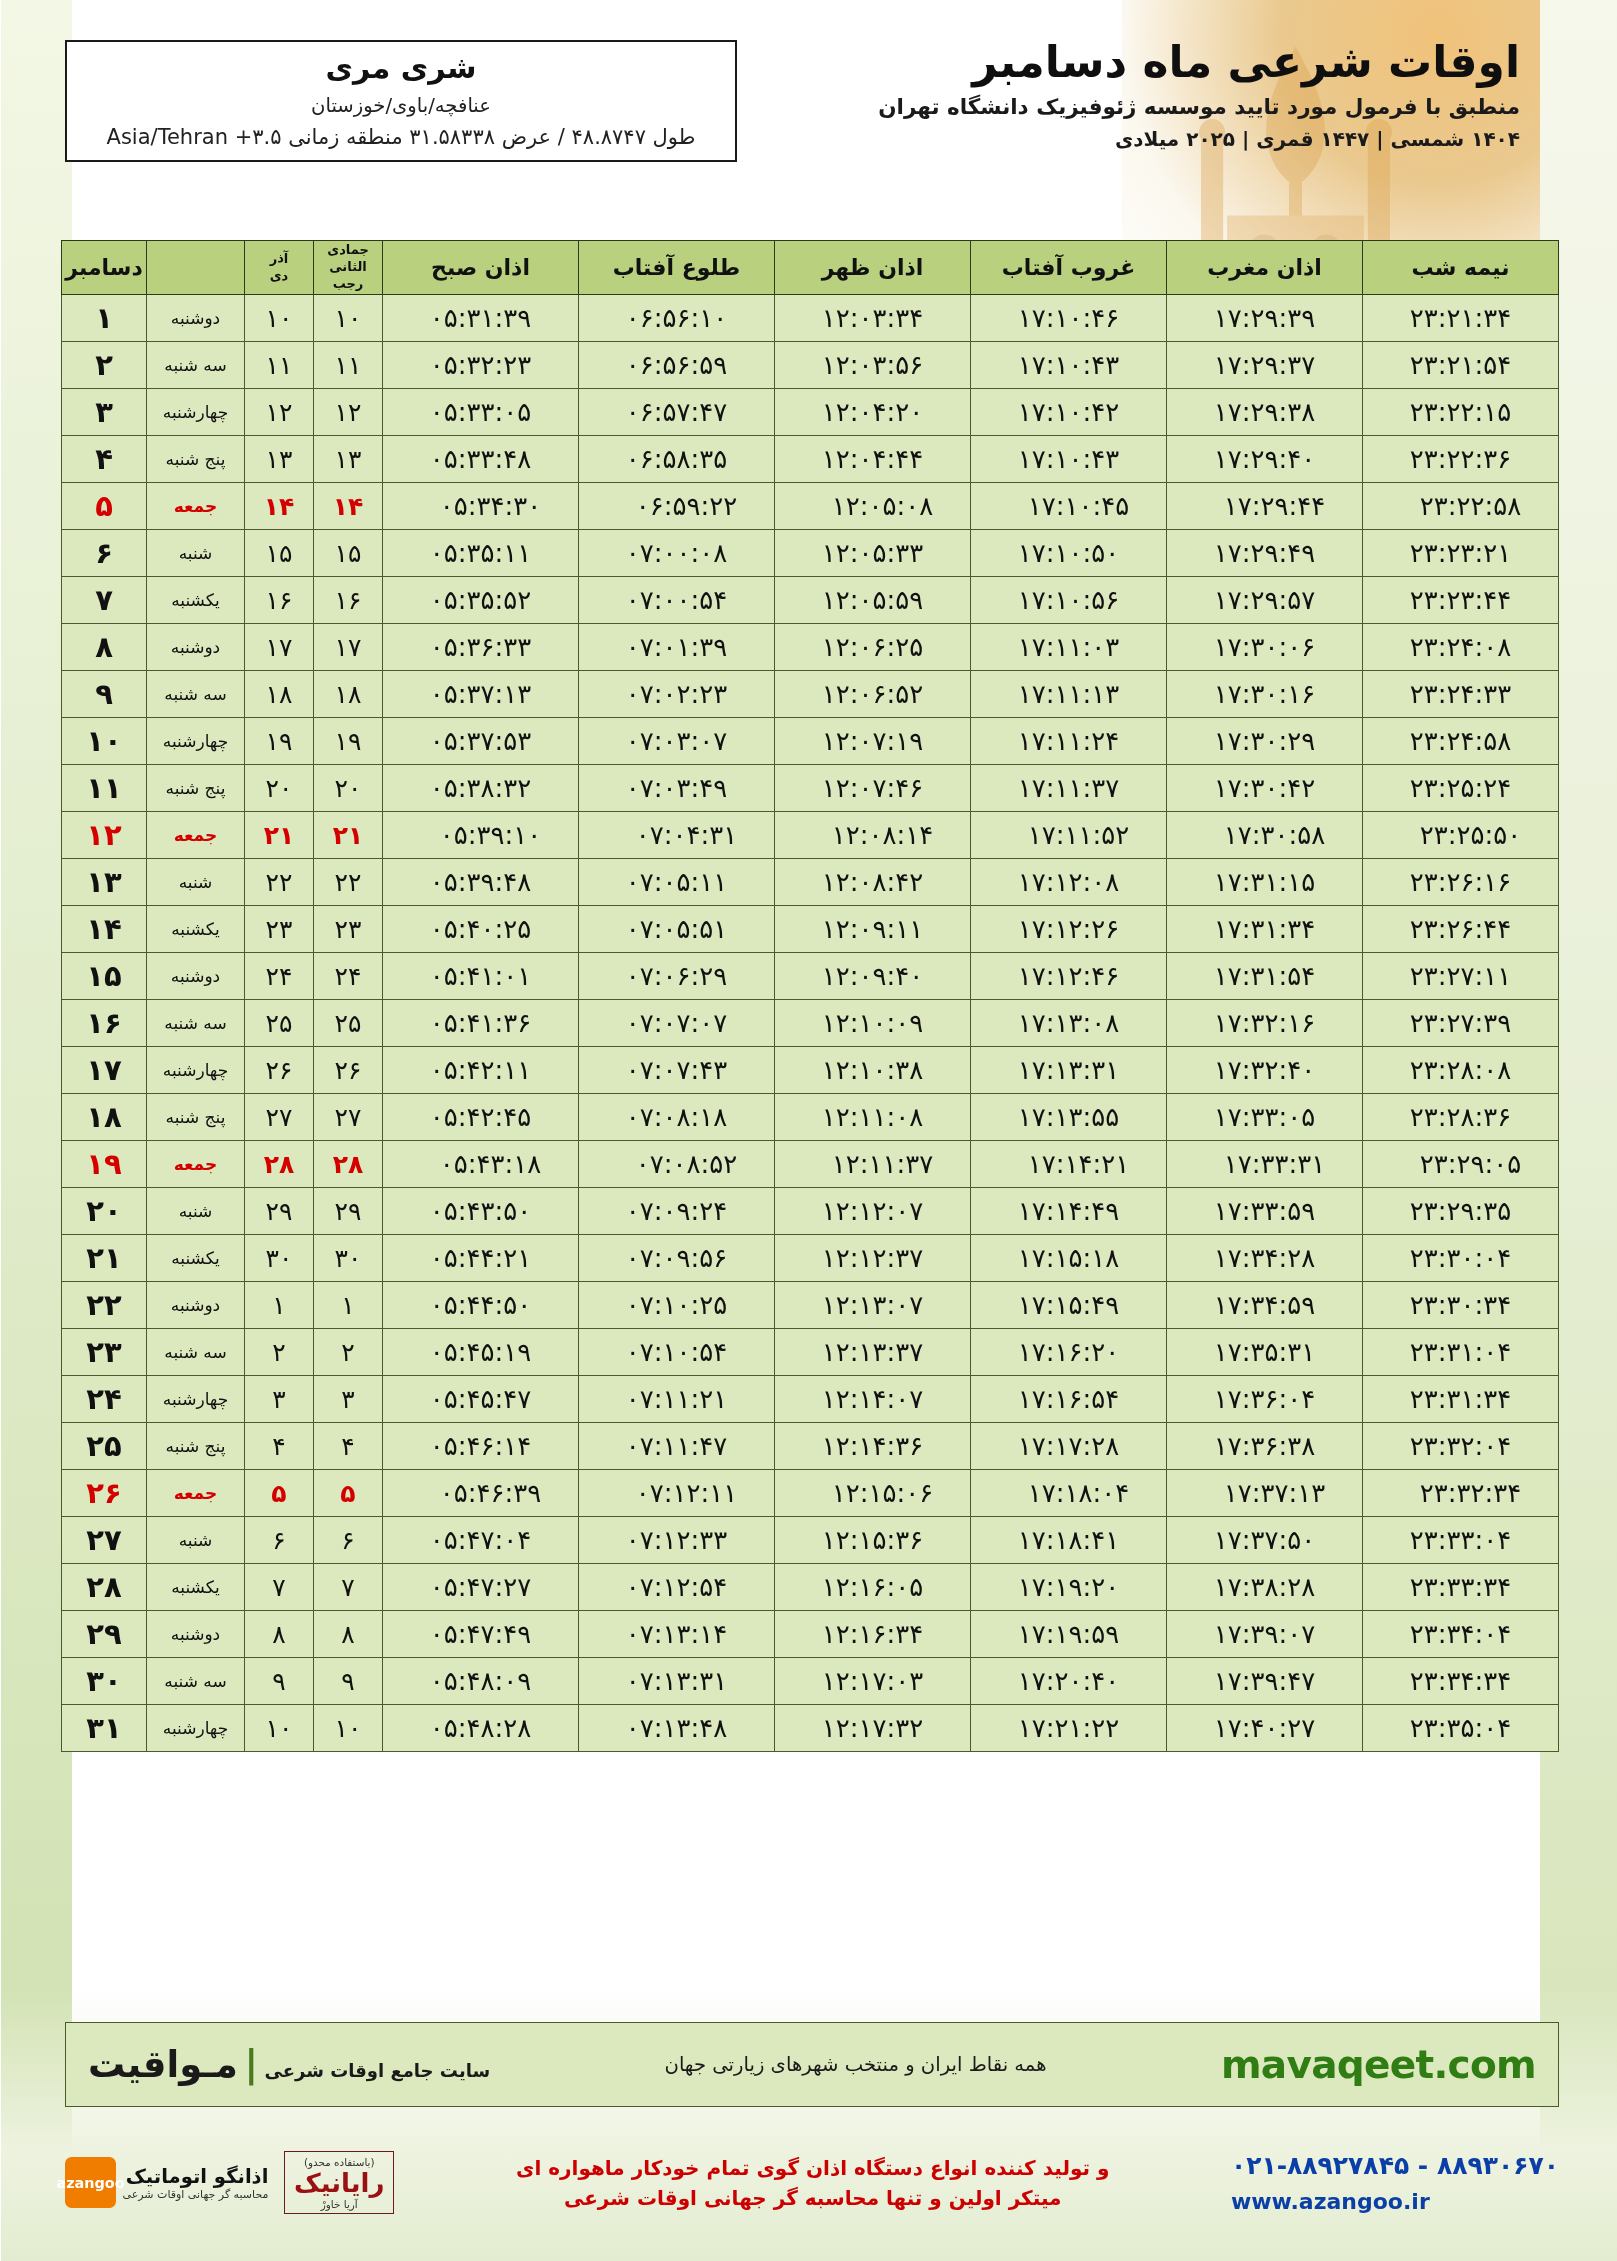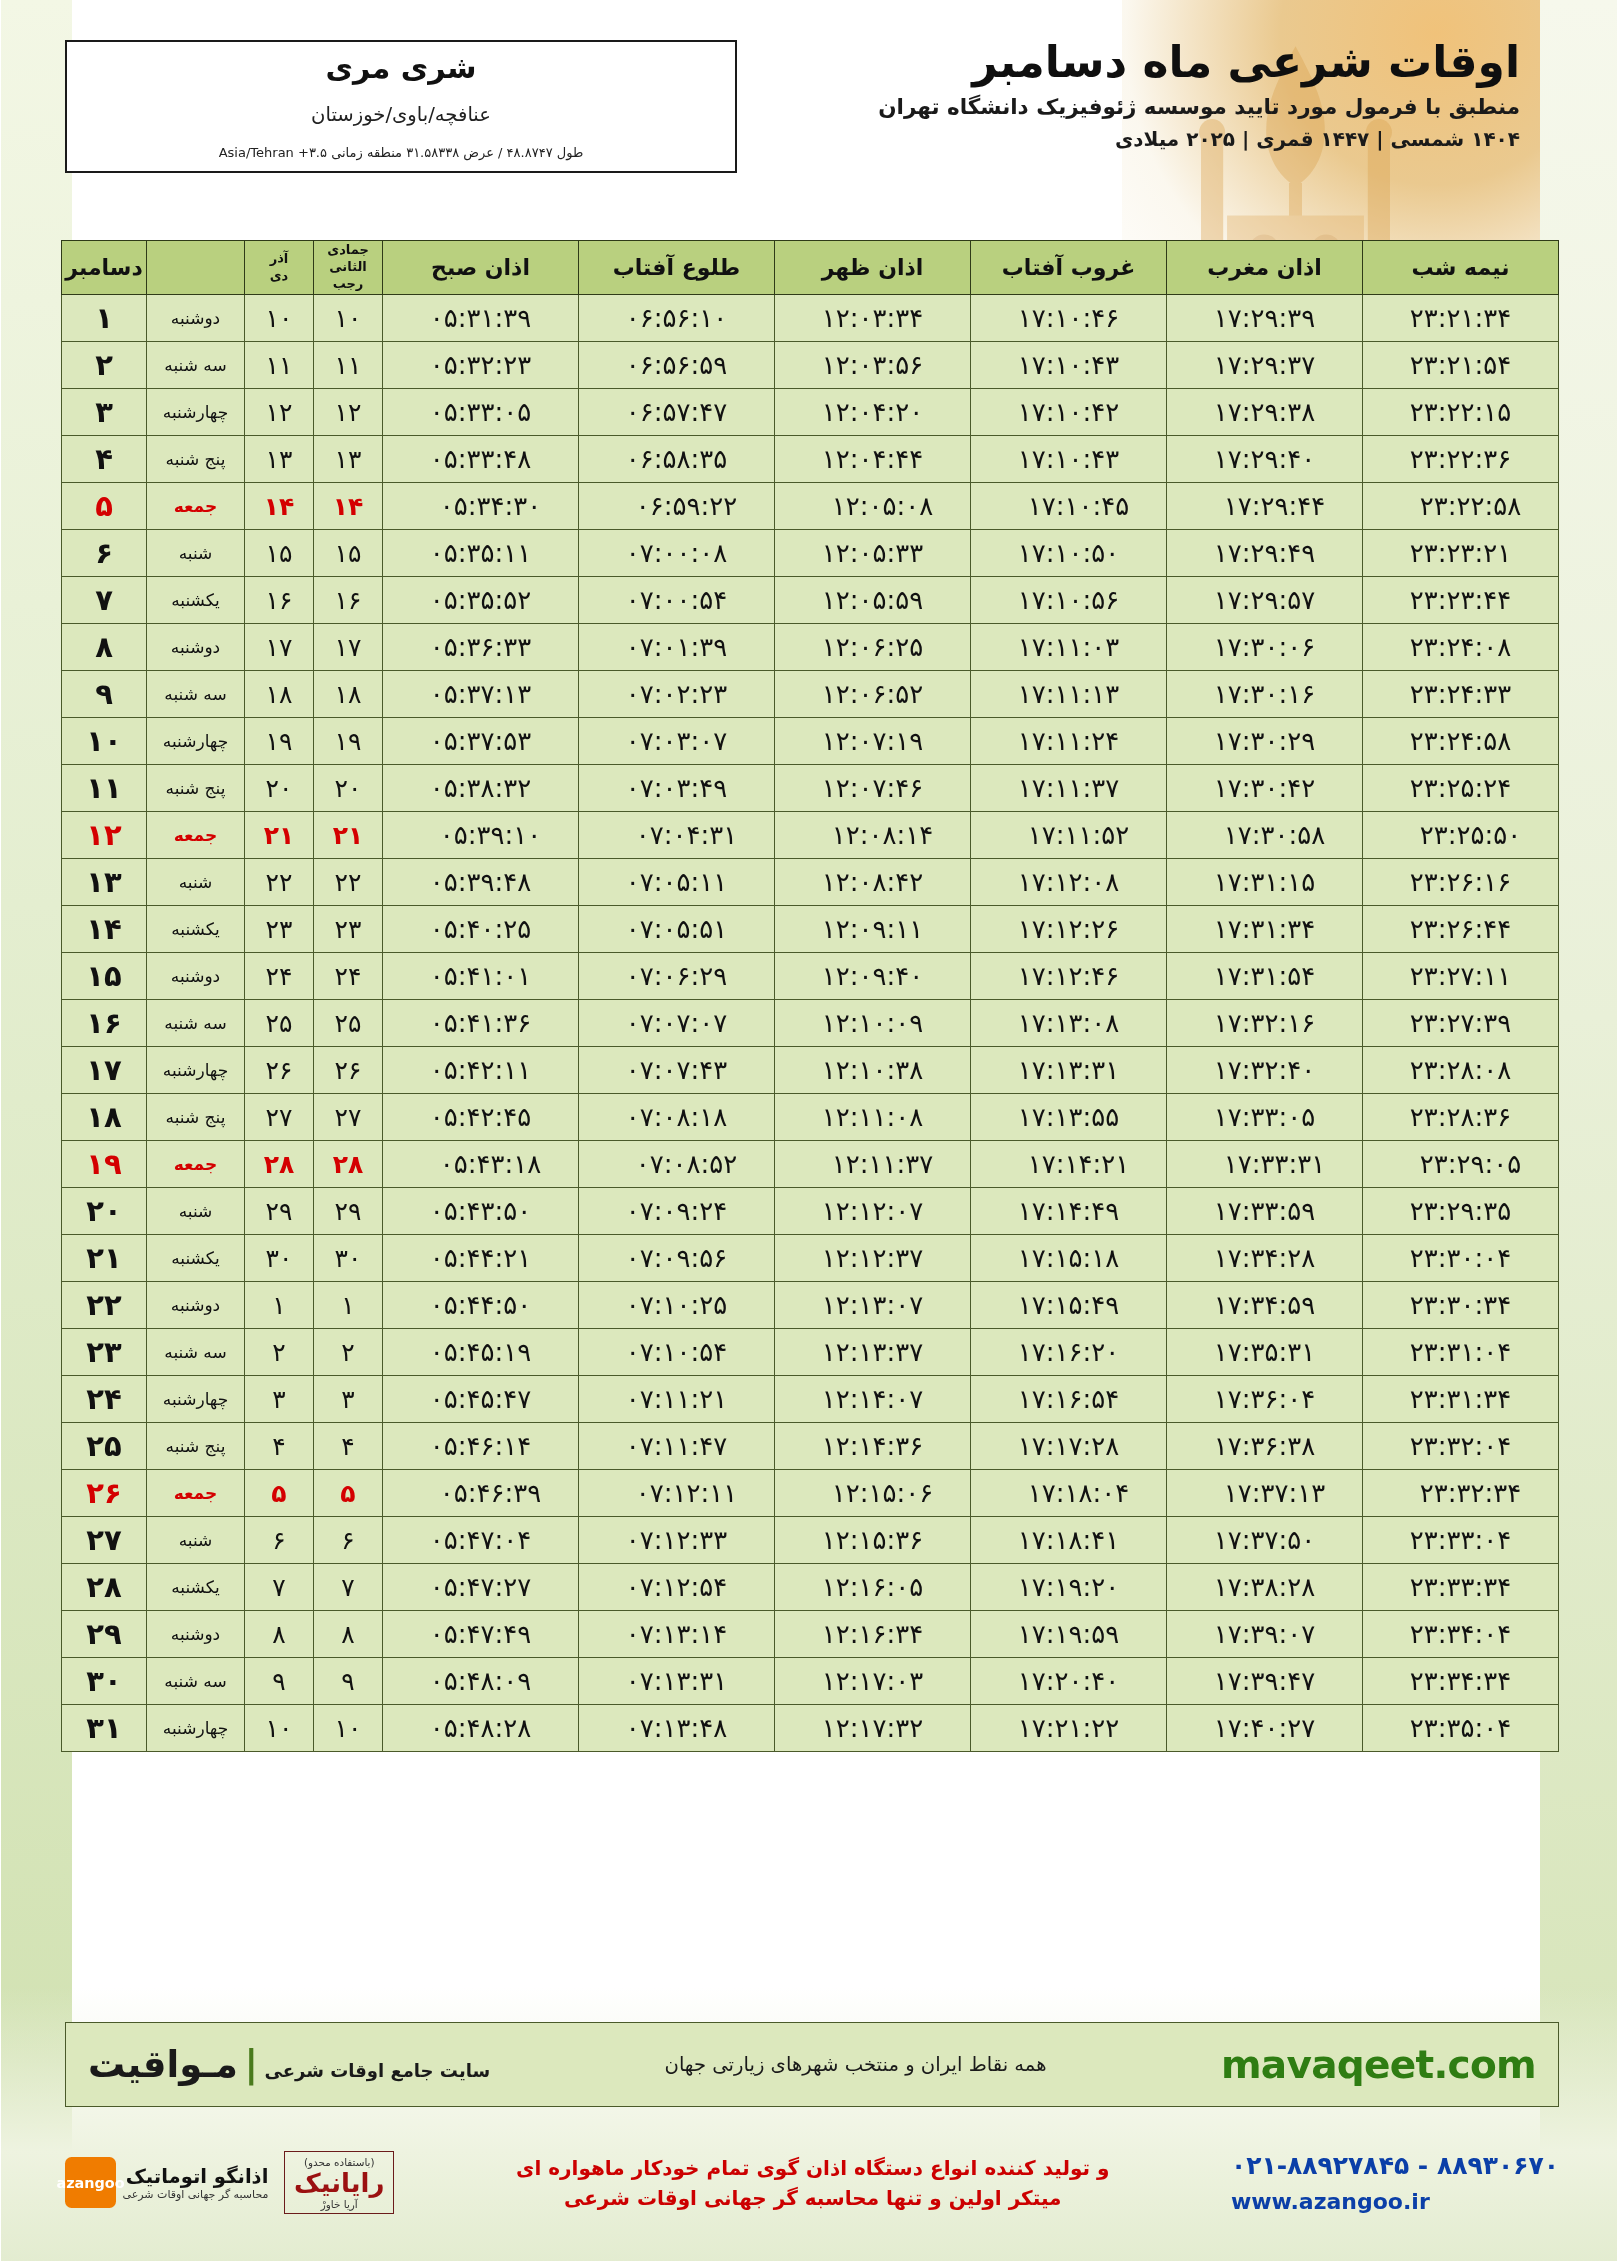--- a/index.html
+++ b/index.html
@@ -52,22 +52,22 @@
   }
 
   
   .locbox{
     position:absolute;top:40px;left:65px;width:672px;
     border:2px solid #1a1a1a;background:#ffffff;
     padding:9px 13px 11.7px 13px;
     text-align:center;box-sizing:border-box;
   }
   .loc-city{font-size:30px;font-weight:bold;color:#111;line-height:1.15;}
-  .loc-district{font-size:19.6px;color:#222;margin-top:17px;}
-  .loc-coords{font-size:13px;color:#222;margin-top:19px;direction:rtl;}
+  .loc-district{font-size:19.6px;color:#222;margin-top:8px;}
+  .loc-coords{font-size:21px;color:#222;margin-top:8px;direction:rtl;}
 
   
   .note{
     position:absolute;top:215px;left:65px;width:1487px;
     text-align:right;font-size:16.3px;color:#111;
   }
   .note b{color:#cc0000;font-weight:bold;}
 
   
   .tbl-wrap{

